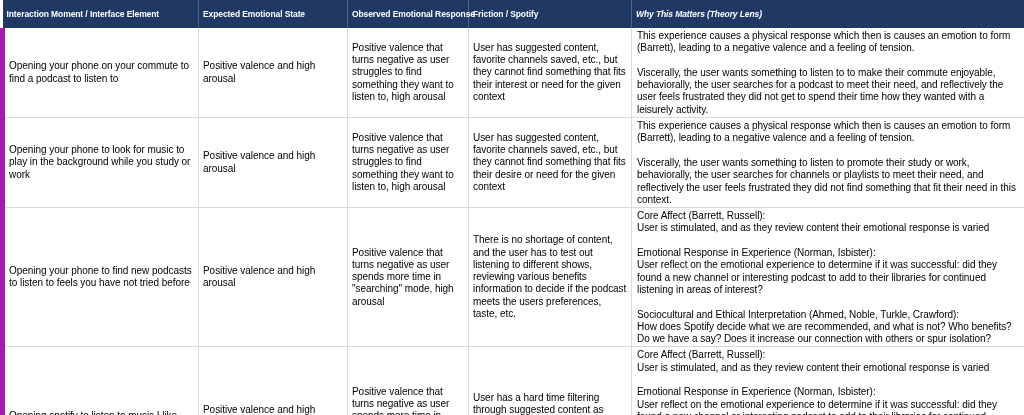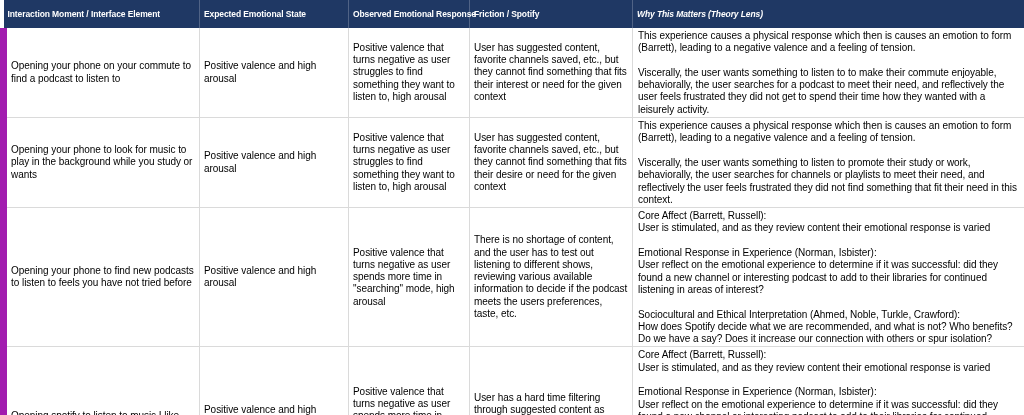--- a/index.html
+++ b/index.html
@@ -43,21 +43,21 @@
     color: #000000;
     padding: 1px 4px;
     vertical-align: middle;
     text-align: left;
     white-space: pre-line;
     letter-spacing: -0.05px;
     border-right: 1px solid #dadada;
     border-bottom: 1px solid #dadada;
     overflow: hidden;
   }
-  td.first { border-left: 7px solid #a21caf; }
+  td.first { border-left: 5px solid #a21caf; }
   td.why {
     vertical-align: top;
     border-right: none;
     padding-top: 2px;
     padding-left: 5px;
   }
   tr.r1 { height: 70px; }
   tr.r2 { height: 69px; }
   tr.r3 { height: 137px; }
   tr.r4 { height: 125px; }
@@ -86,33 +86,33 @@
     <tr class="r1">
       <td class="first">Opening your phone on your commute to find a podcast to listen to</td>
       <td>Positive valence and high arousal</td>
       <td>Positive valence that turns negative as user struggles to find something they want to listen to, high arousal</td>
       <td>User has suggested content, favorite channels saved, etc., but they cannot find something that fits their interest or need for the given context</td>
       <td class="why">This experience causes a physical response which then is causes an emotion to form (Barrett), leading to a negative valence and a feeling of tension.
 
 Viscerally, the user wants something to listen to to make their commute enjoyable, behaviorally, the user searches for a podcast to meet their need, and reflectively the user feels frustrated they did not get to spend their time how they wanted with a leisurely activity.</td>
     </tr>
     <tr class="r2">
-      <td class="first">Opening your phone to look for music to play in the background while you study or wants</td>
+      <td class="first">Opening your phone to look for music to play in the background while you study or work</td>
       <td>Positive valence and high arousal</td>
       <td>Positive valence that turns negative as user struggles to find something they want to listen to, high arousal</td>
       <td>User has suggested content, favorite channels saved, etc., but they cannot find something that fits their desire or need for the given context</td>
       <td class="why">This experience causes a physical response which then is causes an emotion to form (Barrett), leading to a negative valence and a feeling of tension.
 
 Viscerally, the user wants something to listen to promote their study or work, behaviorally, the user searches for channels or playlists to meet their need, and reflectively the user feels frustrated they did not find something that fit their need in this context.</td>
     </tr>
     <tr class="r3">
       <td class="first">Opening your phone to find new podcasts to listen to feels you have not tried before</td>
       <td>Positive valence and high arousal</td>
       <td>Positive valence that turns negative as user spends more time in "searching" mode, high arousal</td>
-      <td>There is no shortage of content, and the user has to test out listening to different shows, reviewing various available information to decide if the podcast meets the users preferences, taste, etc.</td>
+      <td>There is no shortage of content, and the user has to test out listening to different shows, reviewing various benefits information to decide if the podcast meets the users preferences, taste, etc.</td>
       <td class="why">Core Affect (Barrett, Russell):
 User is stimulated, and as they review content their emotional response is varied
 
 Emotional Response in Experience (Norman, Isbister):
 User reflect on the emotional experience to determine if it was successful: did they found a new channel or interesting podcast to add to their libraries for continued listening in areas of interest?
 
 Sociocultural and Ethical Interpretation (Ahmed, Noble, Turkle, Crawford):
 How does Spotify decide what we are recommended, and what is not? Who benefits? Do we have a say? Does it increase our connection with others or spur isolation?</td>
     </tr>
     <tr class="r4">

